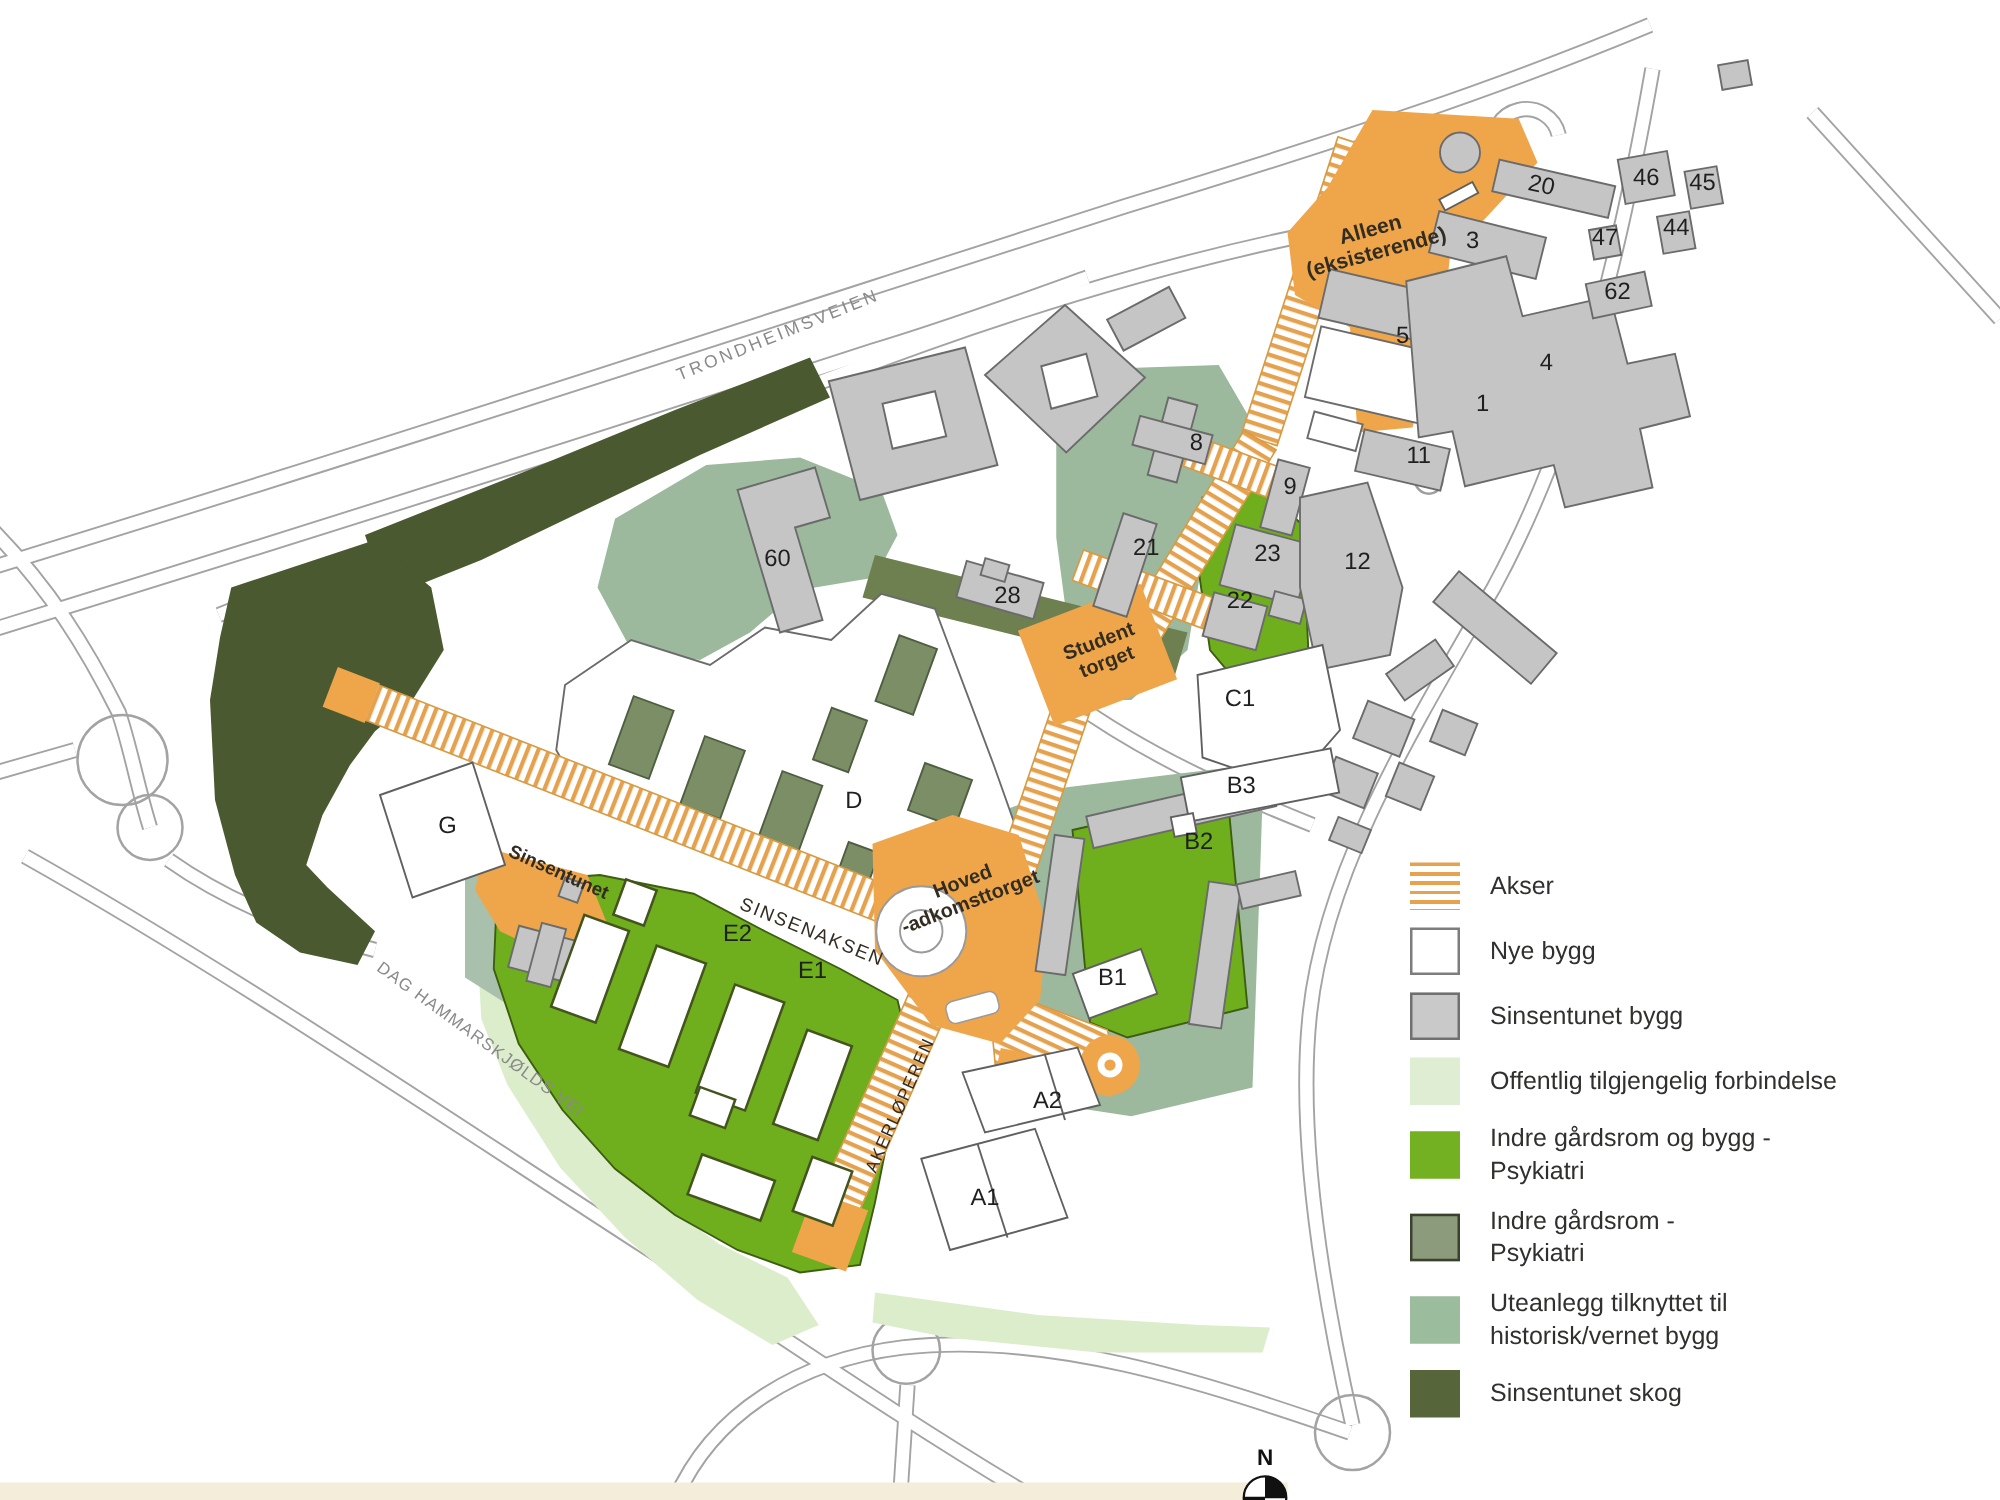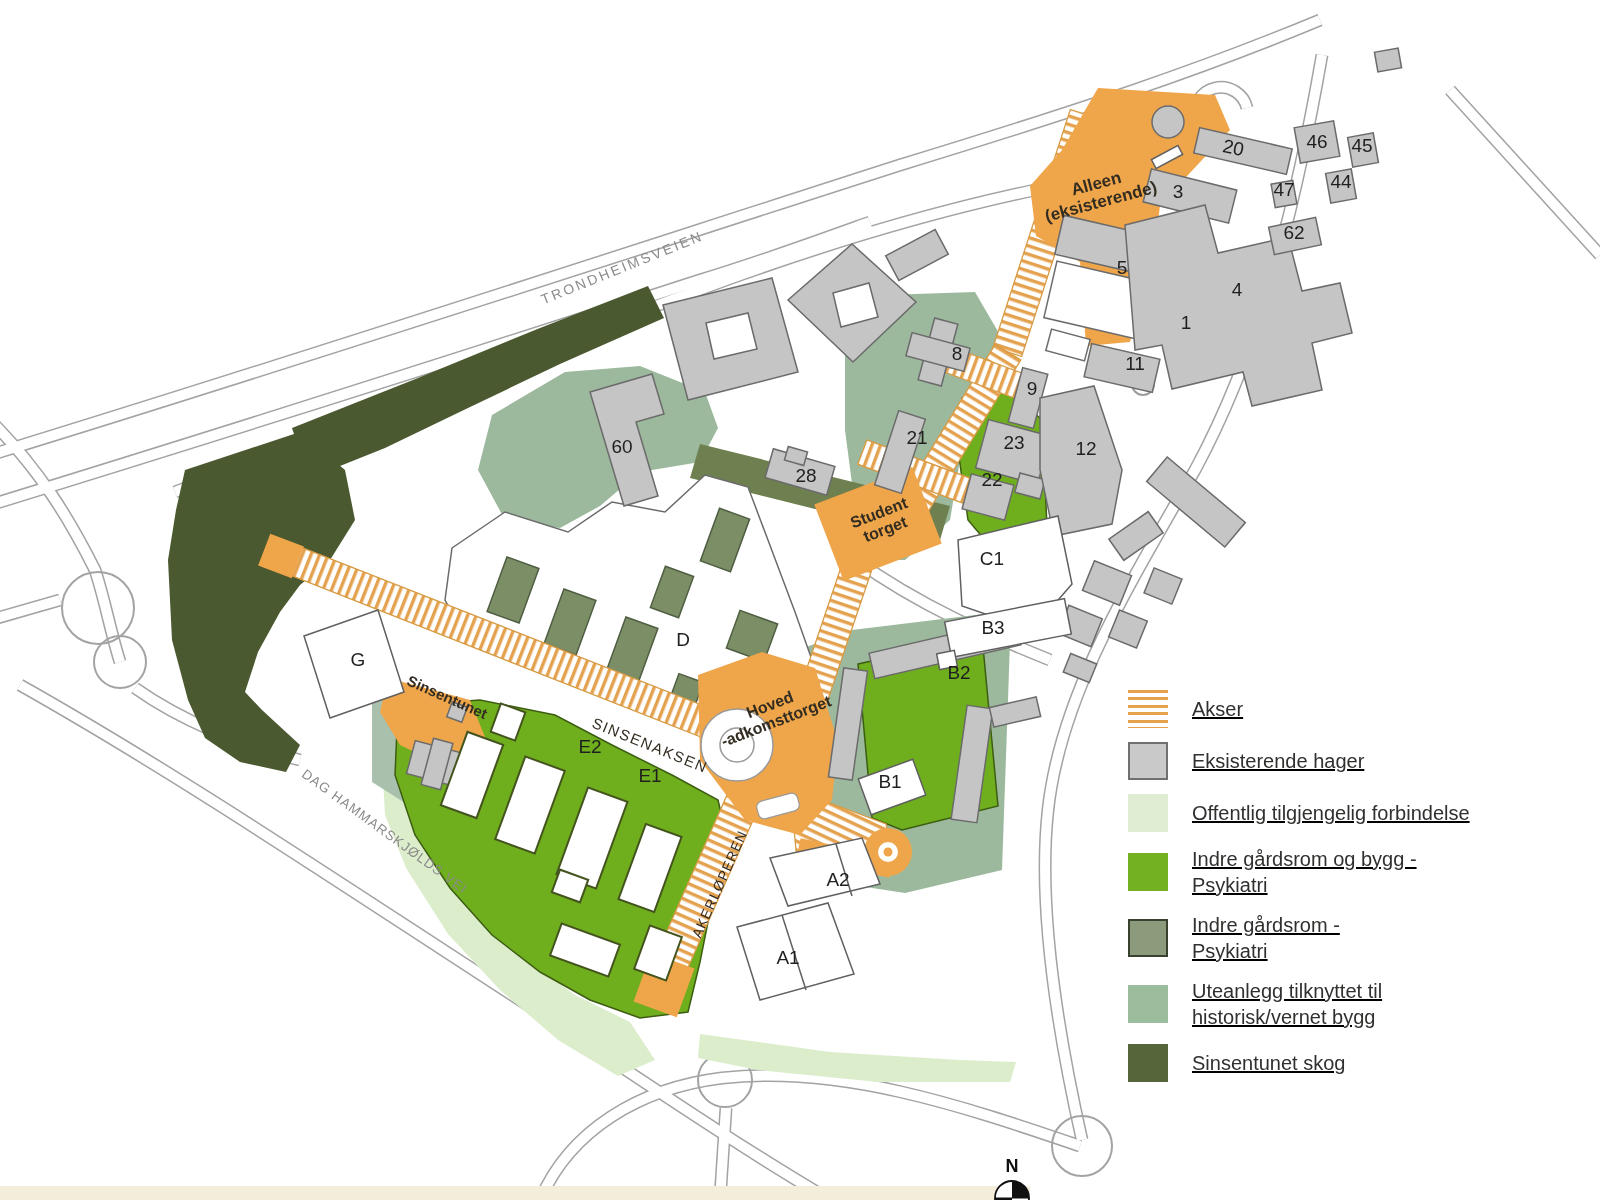--- a/index.html
+++ b/index.html
@@ -8,21 +8,21 @@
   .stage svg{position:absolute;left:0;top:0;}
   
   .map-label{font-family:"Liberation Sans", sans-serif;fill:#24211c;}
   .map-label.bold{font-weight:bold;}
   .lbl-building{font-size:19px;fill:#1f1f1f;}
   .lbl-area{font-size:16px;fill:#332c21;}
   .lbl-road{font-size:14px;fill:#8a8a8a;}
   
   .legend{position:absolute;left:1128px;top:690px;width:450px;display:flex;
           flex-direction:column;gap:14px;}
-  .legend-item{display:flex;align-items:center;gap:24px;text-decoration:underline;}
+  .legend-item{display:flex;align-items:center;gap:24px;}
   .legend-swatch{width:40px;height:38px;flex:0 0 40px;box-sizing:border-box;}
   .legend-swatch.stripes{background:repeating-linear-gradient(to bottom,#E6A24C 0 3px,#ffffff 3px 7.5px);}
   .legend-label{font-size:20px;line-height:26px;color:#30302e;white-space:pre-line;}
 </style>
 </head>
 <body>
 
 <div class="stage">
 <svg width="1600" height="1200" viewBox="0 0 1600 1200">
   <defs>
@@ -279,22 +279,26 @@
         <text class="map-label lbl-road" x="382" y="835" transform="rotate(36 382 835)" text-anchor="middle" style="font-size: 13.5px; letter-spacing: 1px;"><tspan x="382" dy="0em">DAG HAMMARSKJØLDS VEI</tspan></text>
       </g>
 </svg>
 
 <div class="legend" id="legend-list">
       <div class="legend-item">
         <div class="legend-swatch stripes"></div>
         <div class="legend-label">Akser</div>
       </div>
       <div class="legend-item">
+        <div class="legend-swatch" style="background: rgb(255, 255, 255); border: 2px solid rgb(125, 125, 125);"></div>
+        <div class="legend-label">Nye bygg</div>
+      </div>
+      <div class="legend-item">
         <div class="legend-swatch" style="background: rgb(201, 201, 201); border: 2px solid rgb(112, 112, 112);"></div>
-        <div class="legend-label">Eksisterende hager</div>
+        <div class="legend-label">Sinsentunet bygg</div>
       </div>
       <div class="legend-item">
         <div class="legend-swatch" style="background: rgb(223, 237, 211);"></div>
         <div class="legend-label">Offentlig tilgjengelig forbindelse</div>
       </div>
       <div class="legend-item">
         <div class="legend-swatch" style="background: rgb(116, 177, 34);"></div>
         <div class="legend-label">Indre gårdsrom og bygg -
 Psykiatri</div>
       </div>

